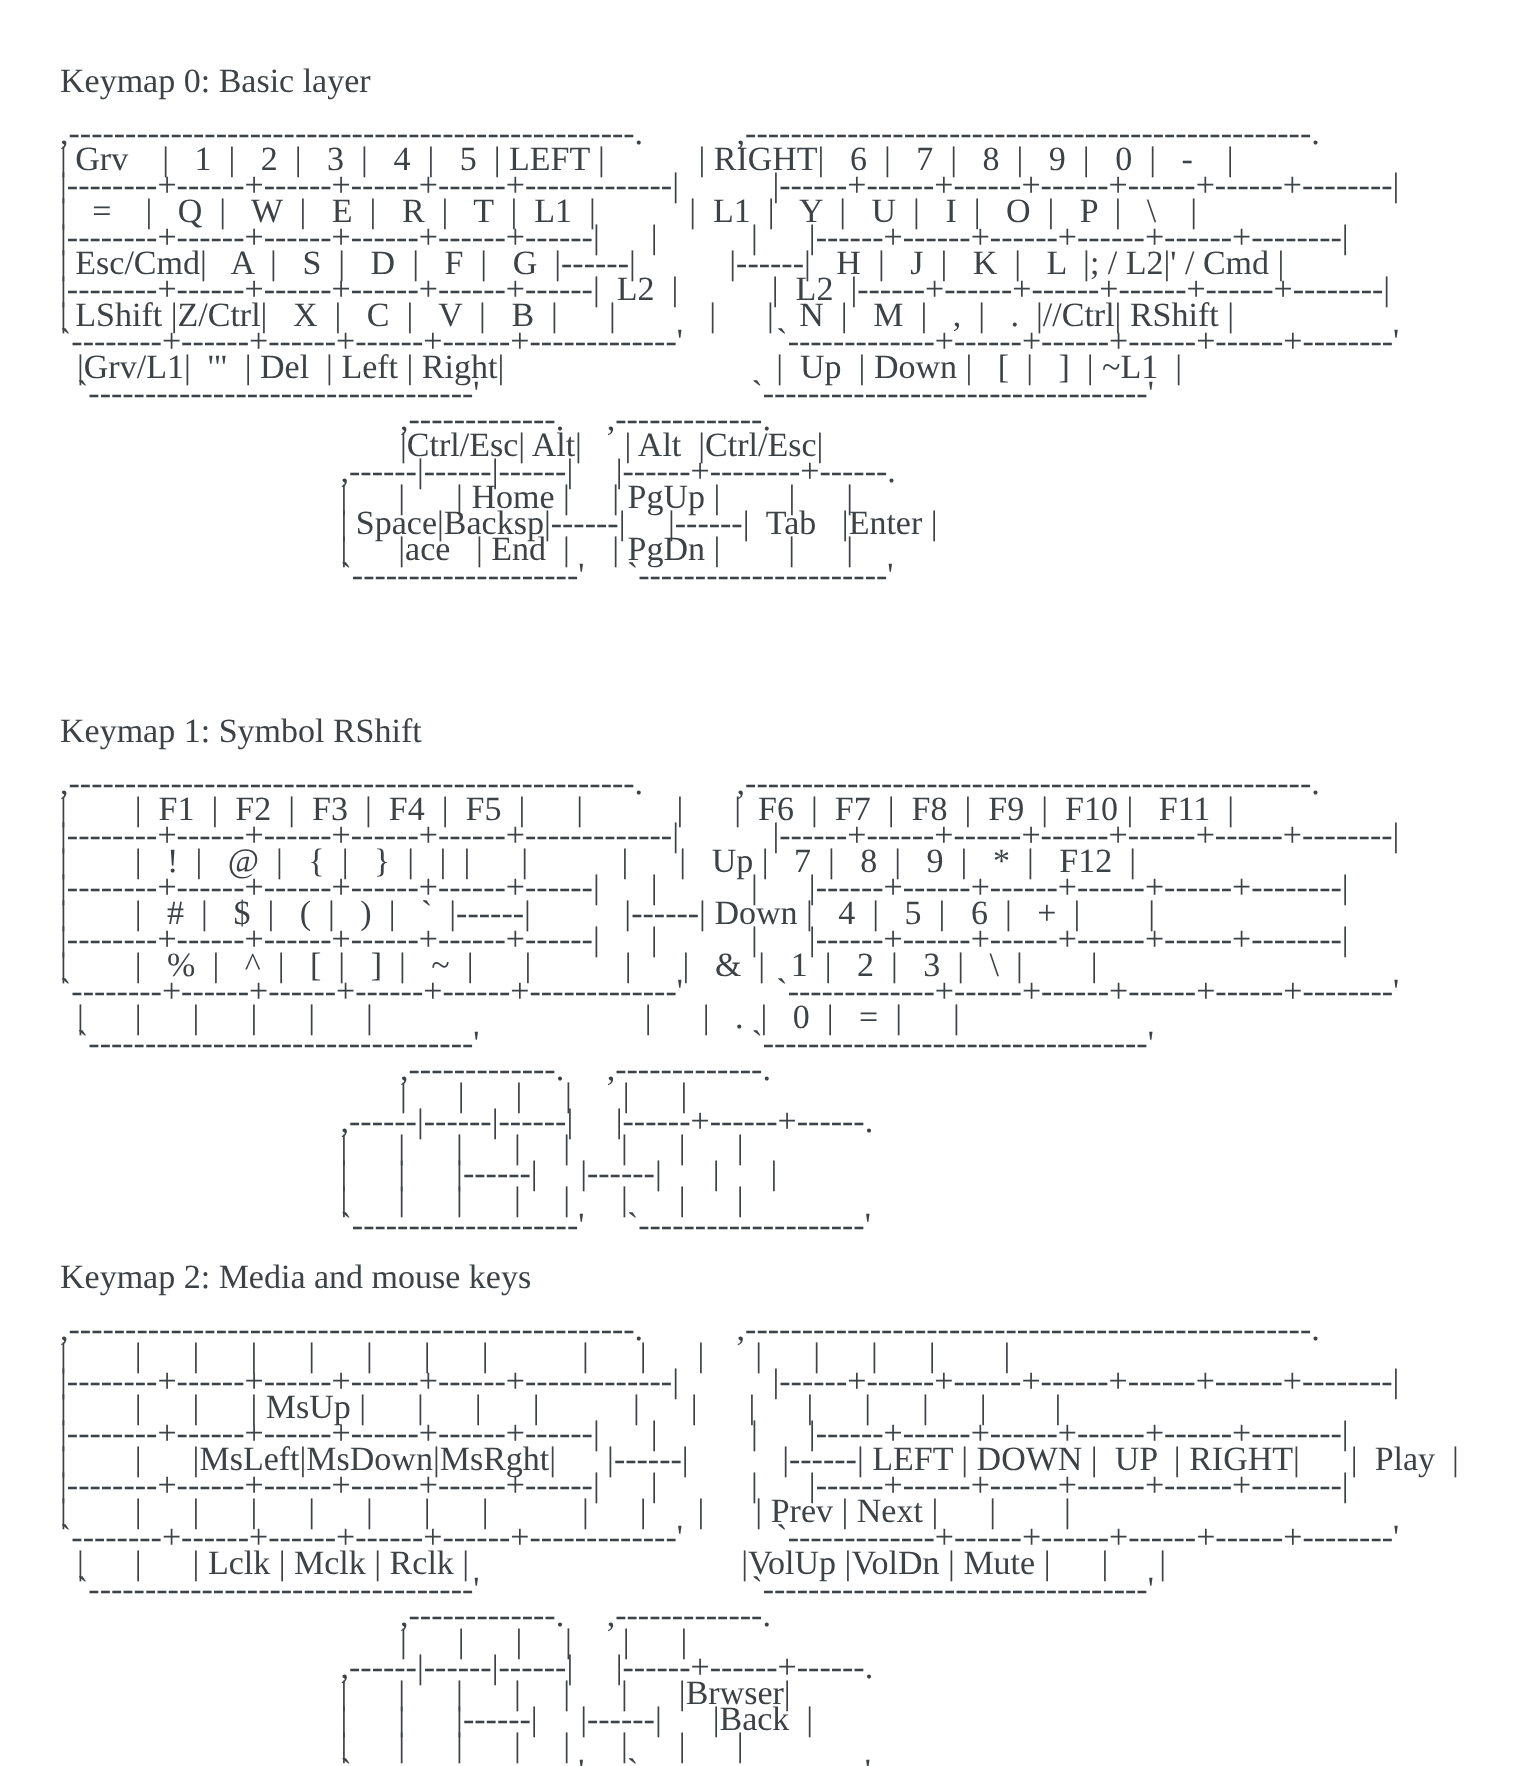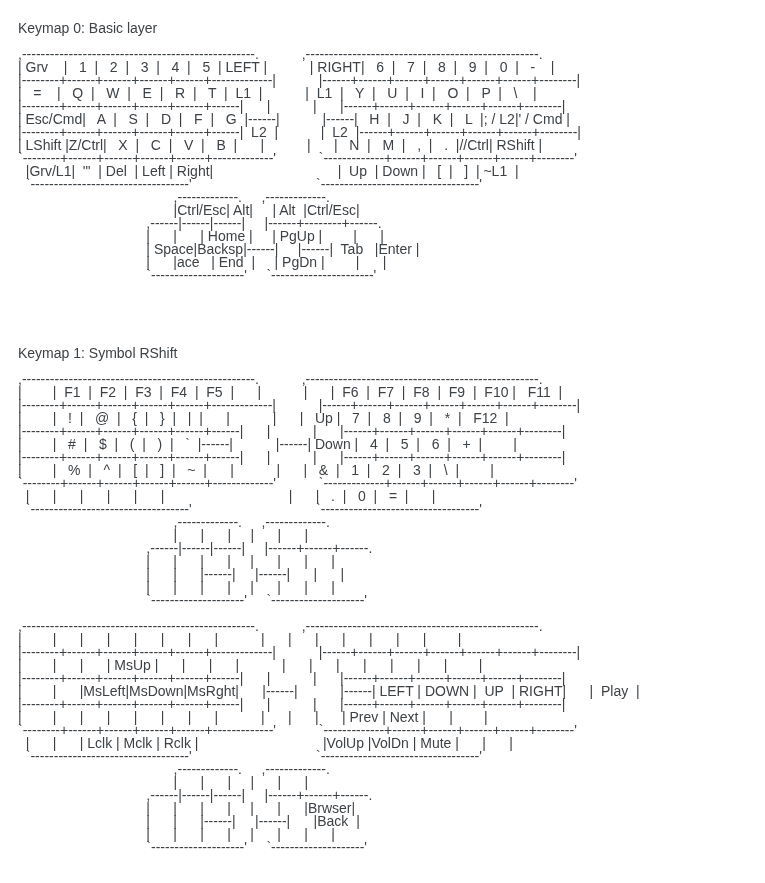--- a/index.html
+++ b/index.html
@@ -9,23 +9,23 @@
   }
   body {
     width: 765px;
     height: 883px;
     overflow: hidden;
   }
   .doc {
     padding: 22px 0 0 18px;
   }
   pre {
-    margin: 0;
-    font-family: Liberation Sans, sans-serif;
-    font-size: 14px;
+    margin: 12px;
+    font-family: Liberation Serif, serif;
+    font-size: 17px;
     line-height: 13px;
     color: #3d4247;
     white-space: pre;
   }
   pre.section-title {
     margin-bottom: 13px; 
   }
   section { display: block; }
 </style>
 </head>
@@ -71,20 +71,21 @@
                                         ,-------------.     ,-------------.
                                         |      |      |     |      |      |
                                  ,------|------|------|     |------+------+------.
                                  |      |      |      |     |      |      |      |
                                  |      |      |------|     |------|      |      |
                                  |      |      |      |     |      |      |      |
                                  `--------------------'     `--------------------'</pre>
   </section>
 
   <section style="margin-bottom: 0px;">
+    <pre class="section-title">Keymap 2: Media and mouse keys</pre>
     <pre class="ascii-art">,--------------------------------------------------.           ,--------------------------------------------------.
 |        |      |      |      |      |      |      |           |      |      |      |      |      |      |        |
 |--------+------+------+------+------+-------------|           |------+------+------+------+------+------+--------|
 |        |      |      | MsUp |      |      |      |           |      |      |      |      |      |      |        |
 |--------+------+------+------+------+------|      |           |      |------+------+------+------+------+--------|
 |        |      |MsLeft|MsDown|MsRght|      |------|           |------| LEFT | DOWN |  UP  | RIGHT|      |  Play  |
 |--------+------+------+------+------+------|      |           |      |------+------+------+------+------+--------|
 |        |      |      |      |      |      |      |           |      |      |      | Prev | Next |      |        |
 `--------+------+------+------+------+-------------'           `-------------+------+------+------+------+--------'
   |      |      | Lclk | Mclk | Rclk |                                |VolUp |VolDn | Mute |      |      |

